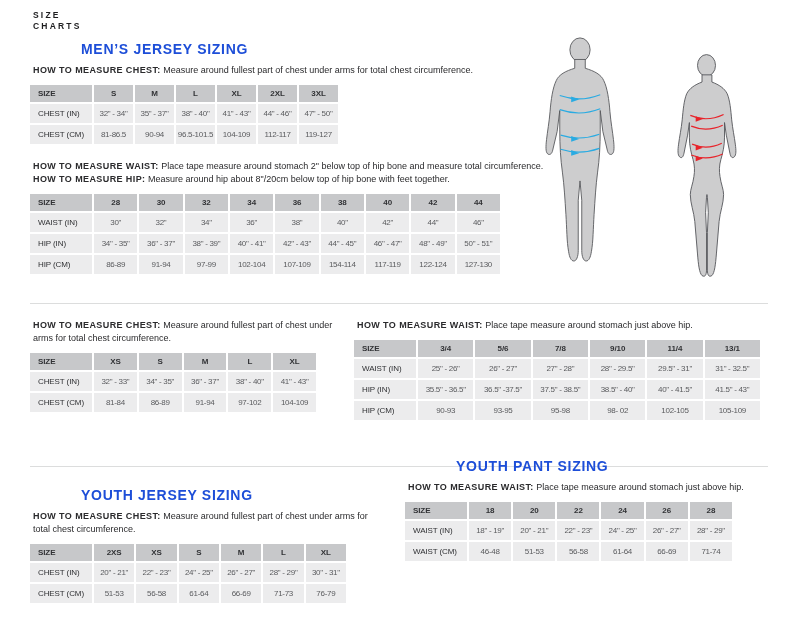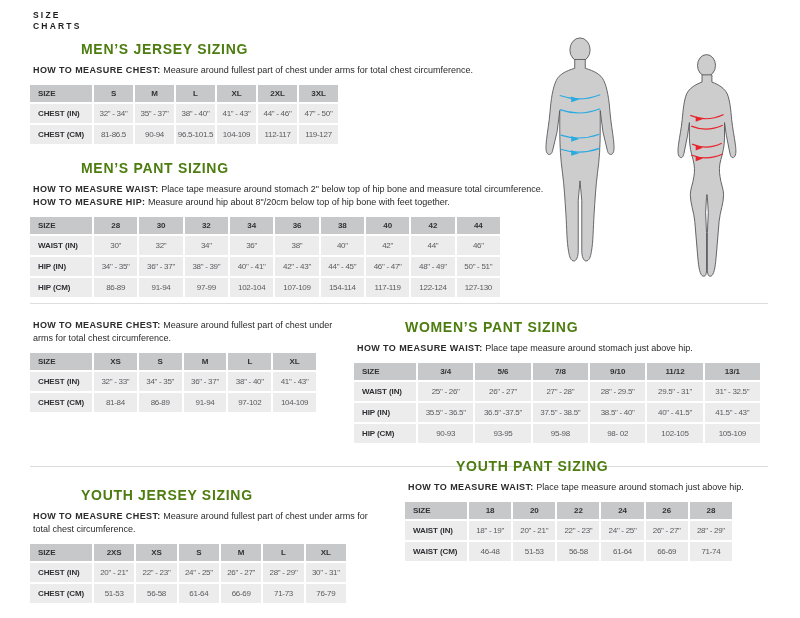--- a/index.html
+++ b/index.html
@@ -3,33 +3,33 @@
 <meta charset="utf-8">
 <style>
   html,body{margin:0;padding:0;background:#ffffff;}
   body{width:800px;height:618px;position:relative;overflow:hidden;
        font-family:"Liberation Sans", sans-serif;color:#231f20;}
 
   .eyebrow{position:absolute;left:33px;top:10px;font-size:8.5px;font-weight:bold;
            letter-spacing:2.2px;line-height:11px;color:#1d1d1f;}
 
   .section{position:absolute;}
-  .section h2{margin:0 0 7px 0;font-size:14px;font-weight:bold;letter-spacing:0.7px;color:#4d7c0f;padding-left:48px;}
+  .section h2{margin:0 0 7px 0;font-size:14px;font-weight:bold;letter-spacing:0.7px;color:#1d4ed8;padding-left:48px;}
   .howto{margin:0;font-size:9px;line-height:13px;color:#2a2a2c;}
   .howto .lbl{font-weight:bold;letter-spacing:0.4px;}
 
   table.size-table{border-collapse:separate;border-spacing:2px;table-layout:fixed;
                    margin:6px 0 0 -5px;}
   table.size-table th{background:#c7c8ca;color:#313235;font-size:8px;font-weight:bold;
                       letter-spacing:-0.1px;padding:4px 0;text-align:center;}
   table.size-table td{background:#ececed;color:#5a5b5e;font-size:8px;letter-spacing:-0.3px;
                       padding:5px 0;text-align:center;}
   table.size-table th.label-col, table.size-table td.label-col{
                       text-align:left;padding-left:8px;}
-  table.size-table td.label-col{font-weight:bold;color:#2f3033;letter-spacing:-0.1px;}
+  table.size-table td.label-col{font-weight:normal;color:#2f3033;letter-spacing:-0.1px;}
 
   .t-mens-jersey{width:312px;}
   .t-mens-pant{width:474px;}
   .t-womens-jersey{width:290px;}
   .t-womens-pant{width:410px;}
   .t-youth-jersey{width:320px;}
   .t-youth-pant{width:331px;}
   col.c-label{width:62px;}
 
   .s-mens-jersey{left:33px;top:41px;width:730px;}
@@ -90,21 +90,20 @@
           <td>96.5-101.5</td>
           <td>104-109</td>
           <td>112-117</td>
           <td>119-127</td>
         </tr>
       </tbody>
     </table>
 </div>
 
 <div class="section s-mens-pant">
-  <h2>MEN’S PANT SIZING</h2>
   <p class="howto"><span class="lbl">HOW TO MEASURE WAIST:</span> <span>Place tape measure around stomach 2" below top of hip bone and measure total circumference.</span></p>
   <p class="howto"><span class="lbl">HOW TO MEASURE HIP:</span> <span>Measure around hip about 8"/20cm below top of hip bone with feet together.</span></p>
   <table class="size-table t-mens-pant">
     <colgroup>
         <col class="c-label">
       </colgroup>
   <thead>
         <tr>
           <th class="label-col">SIZE</th>
           <th>28</th>
@@ -192,34 +191,33 @@
           <td>86-89</td>
           <td>91-94</td>
           <td>97-102</td>
           <td>104-109</td>
         </tr>
       </tbody>
     </table>
 </div>
 
 <div class="section s-womens-pant">
-  <h2>WOMEN’S PANT SIZING</h2>
   <p class="howto"><span class="lbl">HOW TO MEASURE WAIST:</span> <span>Place tape measure around stomach just above hip.</span></p>
   <table class="size-table t-womens-pant">
     <colgroup>
         <col class="c-label">
       </colgroup>
   <thead>
         <tr>
           <th class="label-col">SIZE</th>
           <th>3/4</th>
           <th>5/6</th>
           <th>7/8</th>
           <th>9/10</th>
-          <th>11/12</th>
+          <th>11/4</th>
           <th>13/1</th>
         </tr>
       </thead>
       <tbody>
         <tr>
           <td class="label-col">WAIST (IN)</td>
           <td>25" - 26"</td>
           <td>26" - 27"</td>
           <td>27" - 28"</td>
           <td>28" - 29.5"</td>

